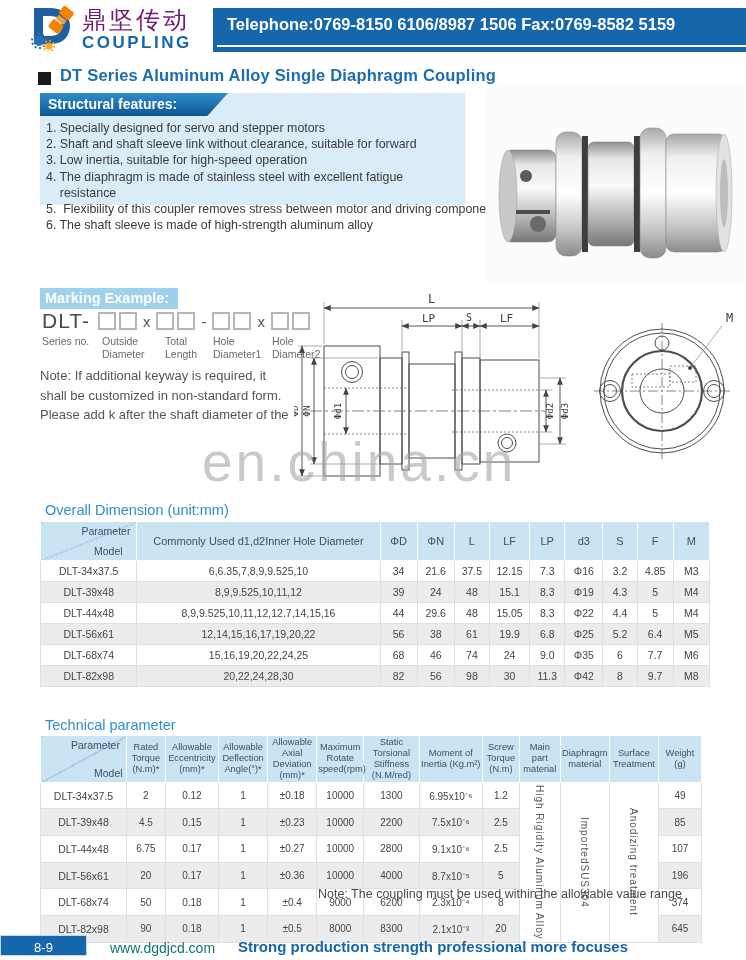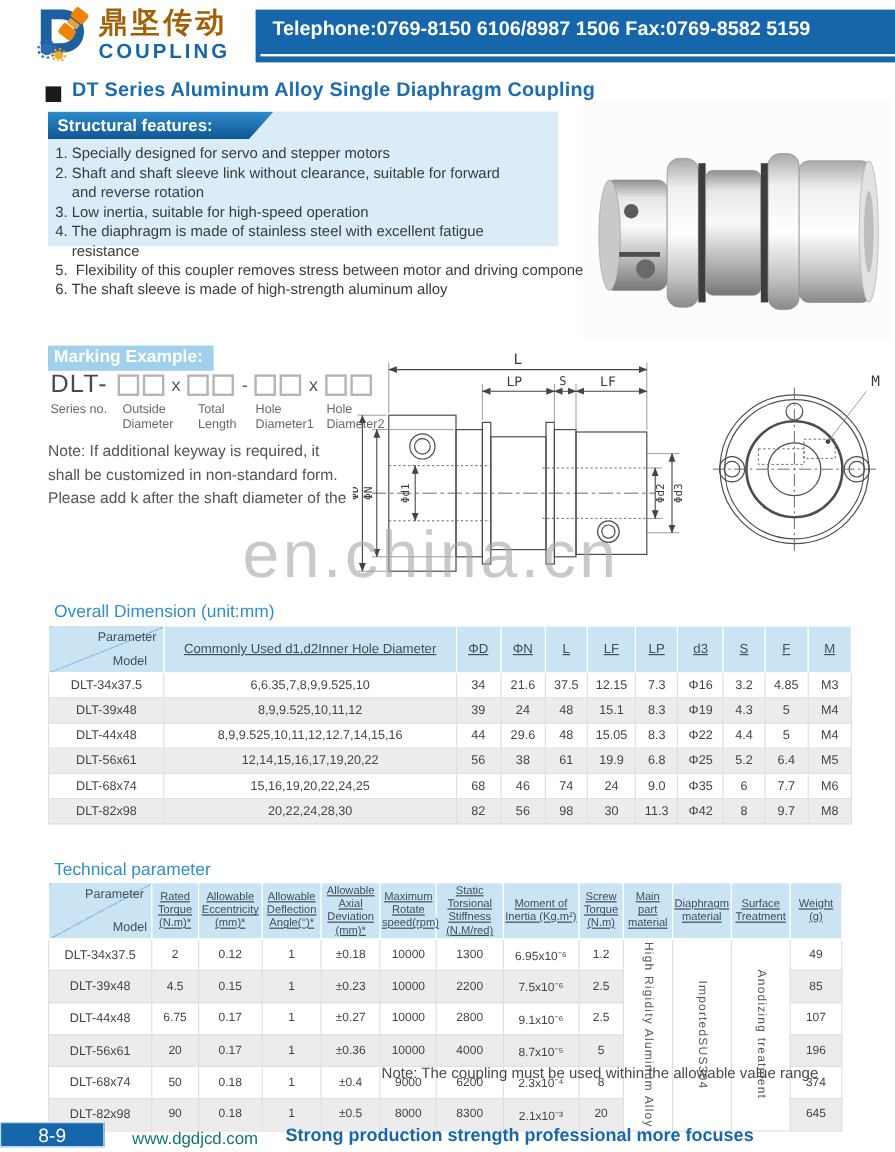--- a/index.html
+++ b/index.html
@@ -1,21 +1,21 @@
 <!DOCTYPE html>
 <html><head>
 <meta charset="utf-8">
 <style>
   html,body{margin:0;padding:0;background:#fff;}
   .page{position:relative;width:746px;height:960px;background:#ffffff;overflow:hidden;
         font-family:"Liberation Sans",sans-serif;color:#333;}
   
   .logo{position:absolute;left:26px;top:3px;display:flex;align-items:center;gap:6px;}
   .logo-text{display:flex;flex-direction:column;line-height:1;}
-  .logo-cn{font-size:24px;font-weight:bold;color:#a16207;letter-spacing:3px;}
+  .logo-cn{font-size:24px;font-weight:normal;color:#701a75;letter-spacing:3px;}
   .logo-en{font-size:17px;font-weight:bold;color:#1566ab;letter-spacing:2.5px;margin-top:2px;}
   .header-bar{position:absolute;left:213px;top:8px;width:550px;height:44px;background:#1566ab;}
   .header-bar .bar-line{position:absolute;bottom:5px;left:4px;right:0;height:2px;background:#fff;}
   .phone-text{position:absolute;left:14px;top:7px;color:#fff;font-weight:bold;font-size:16.5px;white-space:nowrap;}
   
   .page-title{position:absolute;left:38px;top:66px;display:flex;align-items:flex-end;gap:9px;}
   .title-square{width:13px;height:13px;background:#1a1a1a;}
   .title-text{color:#1b6cb0;font-weight:bold;font-size:16.5px;letter-spacing:.2px;}
   
   .features-box{position:absolute;left:40px;top:93px;width:425px;height:112px;background:#d9ecf8;}
@@ -43,40 +43,40 @@
   .drawing{position:absolute;left:294px;top:286px;width:450px;height:200px;}
   .dim-text{font-family:"DejaVu Sans Mono","Liberation Mono",monospace;fill:#3c3c3c;}
   .watermark{position:absolute;left:202px;top:430px;font-size:55px;color:#a6a6a6;opacity:.6;
       letter-spacing:3px;font-weight:normal;}
   
   .section-title{position:absolute;color:#2f8fcd;font-size:14.5px;}
   .st1{left:45px;top:502px;} .st2{left:45px;top:717px;}
   table{border-collapse:collapse;table-layout:fixed;}
   .dim-table{position:absolute;left:40px;top:521px;width:670px;font-size:10.5px;color:#444;}
   .tech-table{position:absolute;left:40px;top:735px;width:662px;font-size:10px;color:#444;}
-  th{background:#cbe4f4;border:1px solid #fff;font-weight:normal;color:#3c4f60;padding:1px;text-decoration:underline;}
+  th{background:#cbe4f4;border:1px solid #fff;font-weight:normal;color:#3c4f60;padding:1px;}
   td{border:1px solid #e0e0e0;text-align:center;padding:0 1px;}
   .dim-table th{font-size:11px;height:17px;}
   .dim-table tbody tr{height:21px;}
   .tech-table th{font-size:9.3px;line-height:1.18;height:14px;}
   .tech-table thead tr{height:46px;}
   .tech-table tbody tr{height:17px;}
   tbody tr:nth-child(even) td{background:#ececec;}
   td.model{font-size:10.5px;}
   td.vert{background:#fff !important;writing-mode:vertical-rl;text-orientation:mixed;
       letter-spacing:1px;font-size:10px;color:#555;padding:2px 0;}
   th.corner{position:relative;background-image:
       linear-gradient(to bottom right,transparent 49.4%,#8fb8d6 49.4%,#8fb8d6 50.6%,transparent 50.6%),
       linear-gradient(#cbe4f4,#cbe4f4);}
   .corner-top{position:absolute;top:3px;right:6px;font-size:10.5px;}
   .corner-bottom{position:absolute;bottom:3px;left:5px;font-size:10.5px;padding-left:48px;}
   .tech-note{position:absolute;left:318px;top:887px;font-size:12.5px;color:#4a4a4a;}
   
   .footer-page{position:absolute;left:0;top:935px;width:87px;height:21px;background:#1566ab;
-      color:#fff;text-align:center;line-height:25px;font-size:16px;box-shadow:0 0 0 1px #bcd9ee inset;}
+      color:#fff;text-align:center;line-height:25px;font-size:13px;box-shadow:0 0 0 1px #bcd9ee inset;}
   .footer-site{position:absolute;left:110px;top:940px;color:#0f766e;font-size:14px;}
   .footer-slogan{position:absolute;left:238px;top:938px;color:#1566ab;font-weight:bold;font-size:15px;}
 </style>
 </head>
 <body>
 
 <div class="page">
 
   <div class="logo">
     <span>
@@ -108,21 +108,20 @@
   <div class="page-title">
     <span class="title-square"></span>
     <span class="title-text">DT Series Aluminum Alloy Single Diaphragm Coupling</span>
   </div>
 
   <div class="features-box">
     <div class="features-banner">Structural features:</div>
     <div class="features-list">
       <div class="feature-line">1. Specially designed for servo and stepper motors</div>
       <div class="feature-line">2. Shaft and shaft sleeve link without clearance, suitable for forward</div>
-      <div class="feature-line">    and reverse rotation</div>
       <div class="feature-line">3. Low inertia, suitable for high-speed operation</div>
       <div class="feature-line">4. The diaphragm is made of stainless steel with excellent fatigue</div>
       <div class="feature-line">    resistance</div>
       <div class="feature-line">5.  Flexibility of this coupler removes stress between motor and driving component.</div>
       <div class="feature-line">6. The shaft sleeve is made of high-strength aluminum alloy</div>
     </div>
   </div>
 
   <div class="product">
     <svg width="258" height="198" viewBox="0 0 258 198">

